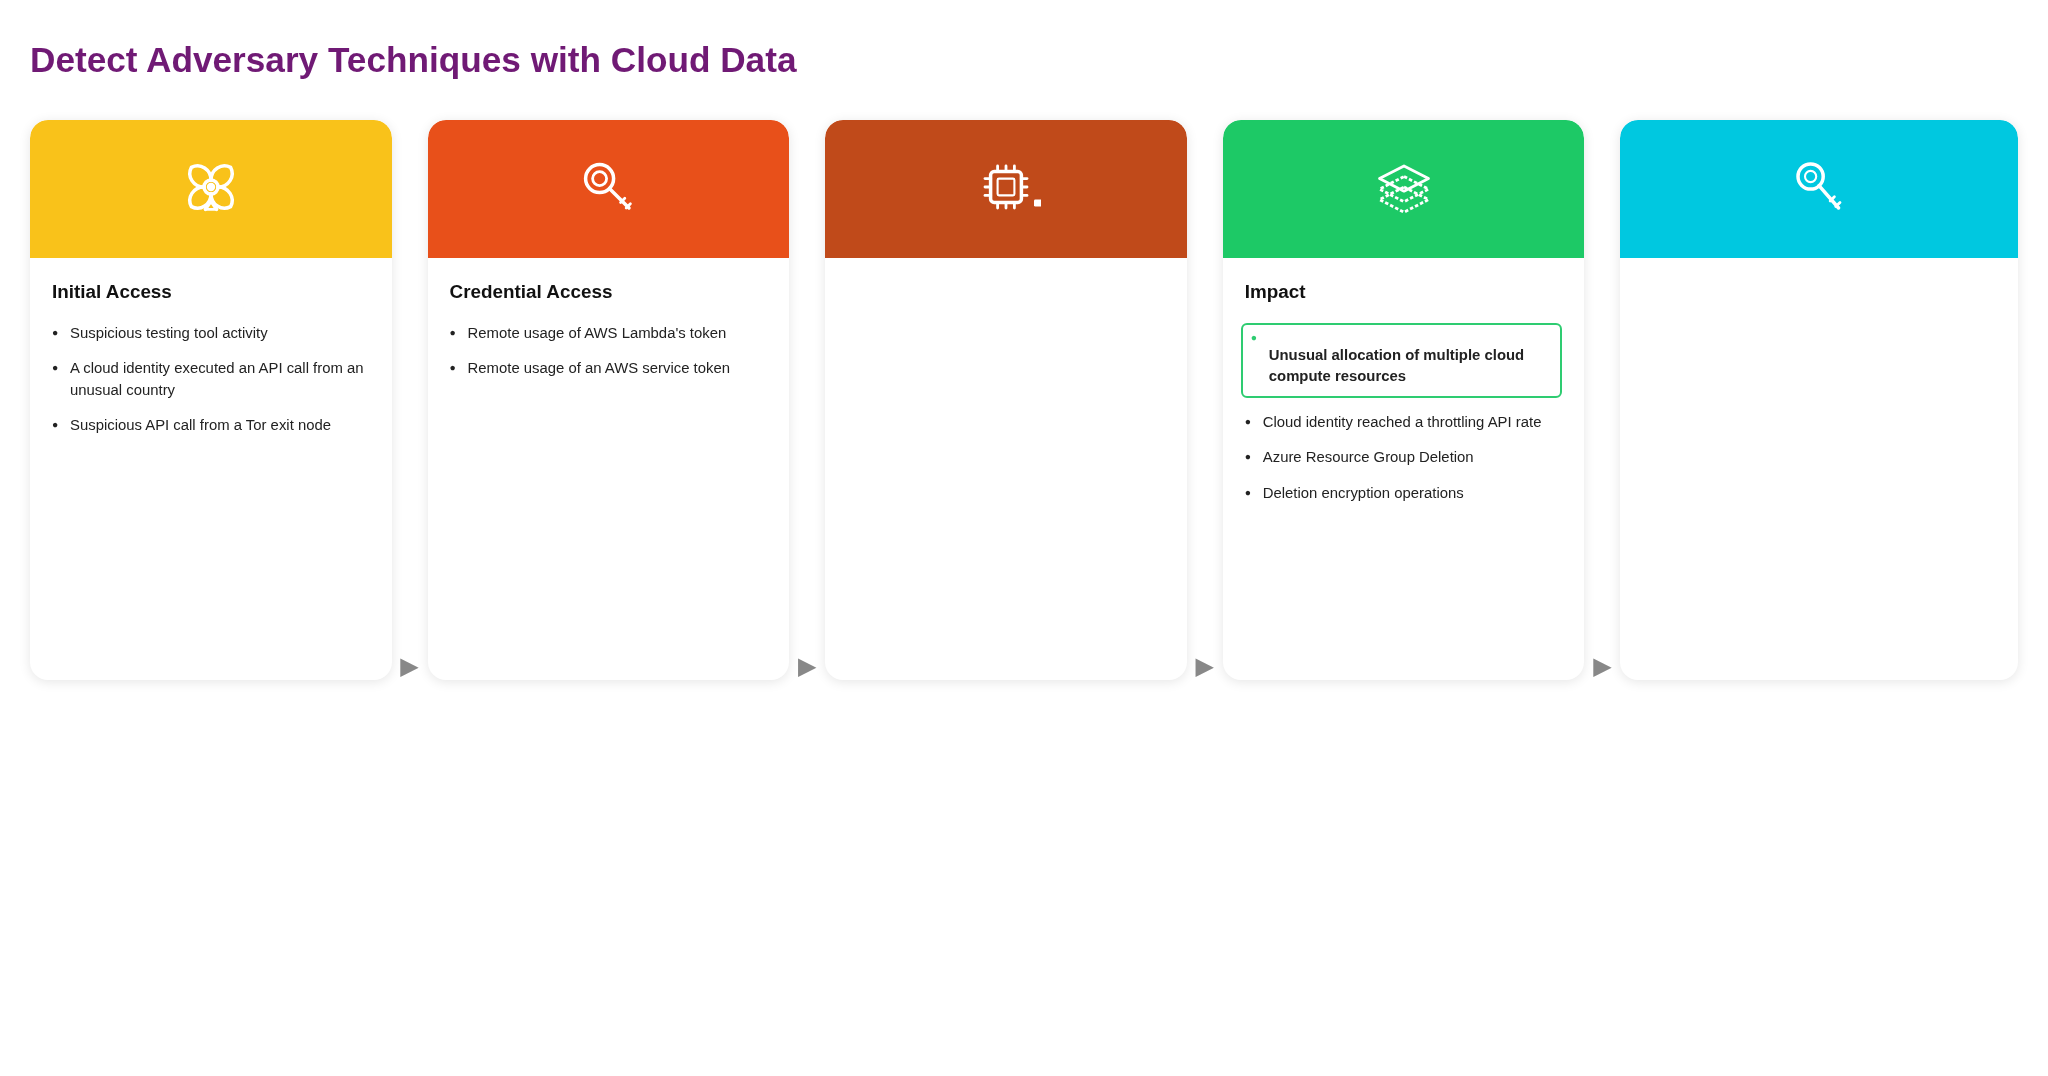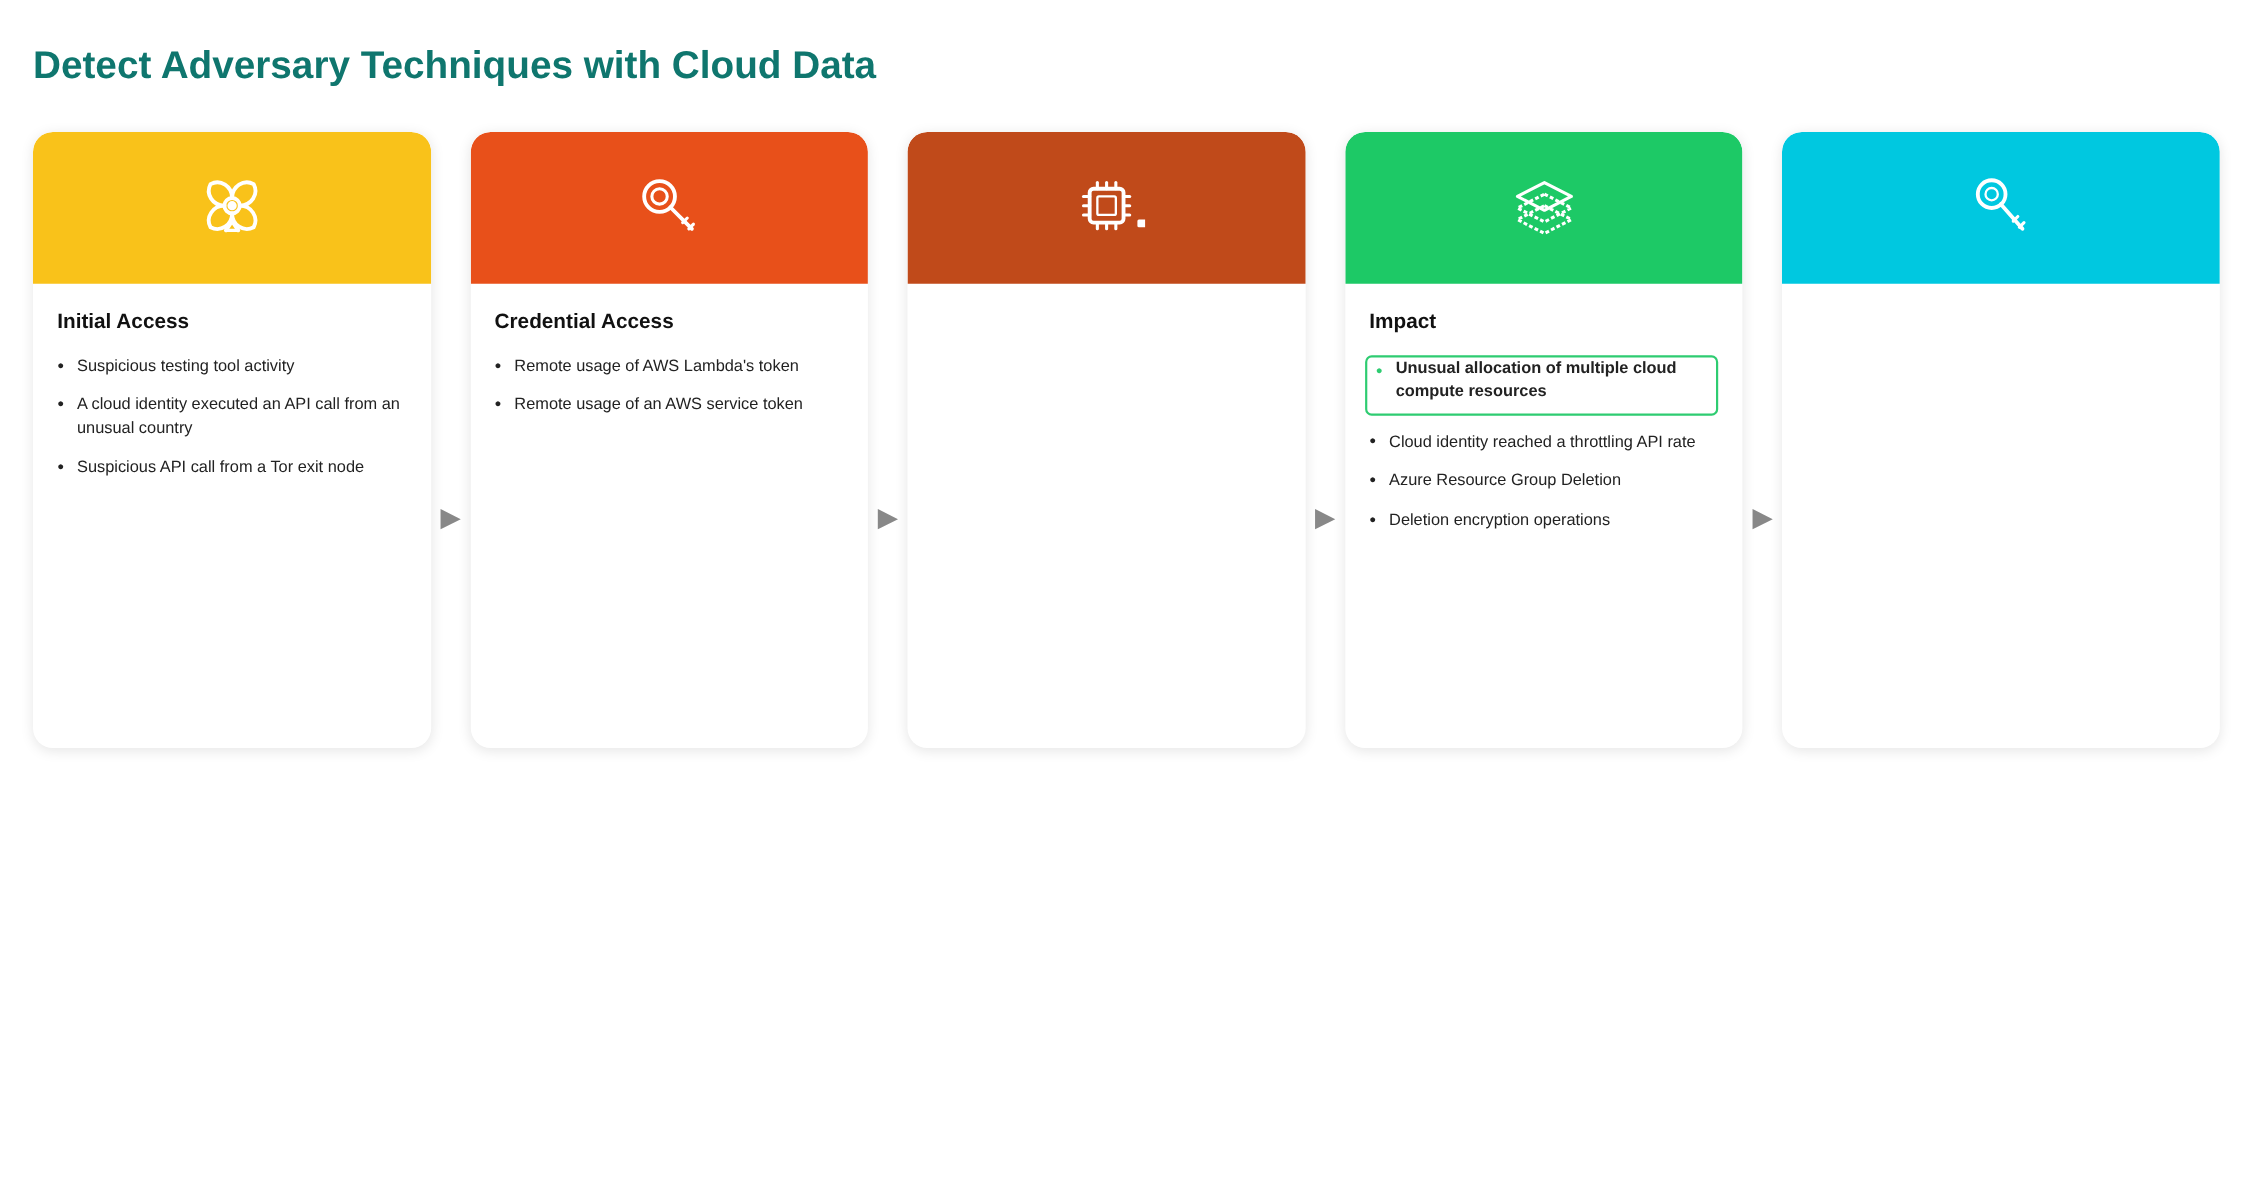--- a/index.html
+++ b/index.html
@@ -5,31 +5,31 @@
     * { box-sizing: border-box; margin: 0; padding: 0; }
     body {
       background: #fff;
       font-family: 'Arial', sans-serif;
       padding: 40px 30px;
       max-width: 2048px;
     }
     h1 {
       font-size: 2.2em;
       font-weight: 900;
-      color: #0f766e;
+      color: #701a75;
       margin-bottom: 40px;
     }
     .columns-wrapper {
       display: flex;
       align-items: flex-start;
       gap: 0;
     }
     .column-with-arrow {
       display: flex;
-      align-items: center;
+      align-items: flex-end;
       flex: 1;
     }
     .card {
       flex: 1;
       border-radius: 18px;
       overflow: hidden;
       box-shadow: 0 2px 12px rgba(0,0,0,0.10);
       background: #fff;
       min-height: 560px;
     }
@@ -72,21 +72,21 @@
       position: absolute;
       left: 0;
       top: 0;
       font-size: 0.7em;
       color: #222;
       line-height: 2;
     }
     .card-list li.highlighted {
       border: 2.5px solid #2ecc71;
       border-radius: 6px;
-      padding: 0 10px 8px 26px;
+      padding: 20px 10px 8px 26px;
       margin-left: -4px;
     }
     .card-list li.highlighted::before {
       left: 8px;
       color: #2ecc71;
       line-height: 2.4;
     }
     .card-list li.highlighted strong {
       font-weight: 900;
     }

